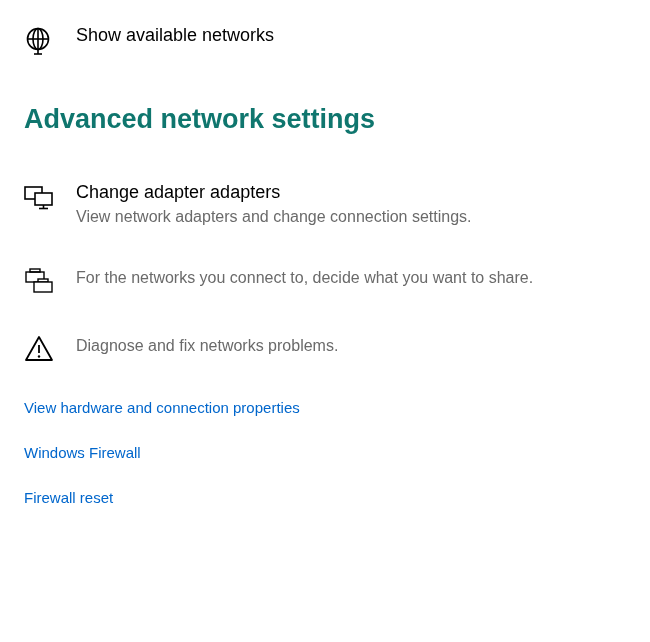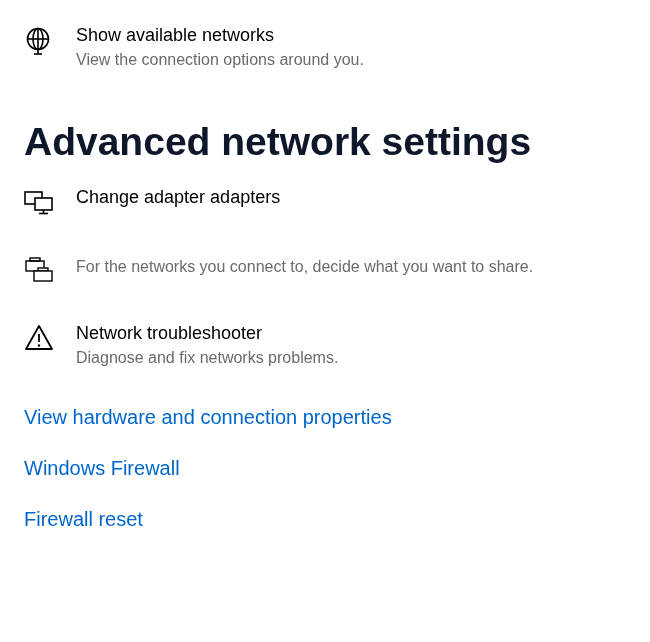--- a/index.html
+++ b/index.html
@@ -43,29 +43,29 @@
       line-height: 1.3;
     }
     .option-subtitle {
       font-size: 16px;
       color: #6a6a6a;
       font-weight: 400;
       line-height: 1.4;
       margin-top: 2px;
     }
     .section-heading {
-      font-size: 39px;
+      font-size: 27px;
       font-weight: 600;
-      color: #0f172a;
+      color: #0f766e;
       margin-top: 28px;
-      margin-bottom: 22px;
+      margin-bottom: 46px;
     }
     .link-item {
       display: block;
-      font-size: 20px;
+      font-size: 15px;
       color: #0066cc;
       text-decoration: none;
       margin-bottom: 28px;
       cursor: pointer;
     }
     svg {
       display: block;
     }
   </style>
 </head>
@@ -77,37 +77,37 @@
       <circle cx="14" cy="13" r="10.5" fill="none" stroke="#000" stroke-width="1.6"></circle>
       <ellipse cx="14" cy="13" rx="5" ry="10.5" fill="none" stroke="#000" stroke-width="1.6"></ellipse>
       <line x1="3.5" y1="13" x2="24.5" y2="13" stroke="#000" stroke-width="1.6"></line>
       <line x1="14" y1="2.5" x2="14" y2="23.5" stroke="#000" stroke-width="1.6"></line>
       <line x1="14" y1="23" x2="14" y2="28" stroke="#000" stroke-width="1.6"></line>
       <line x1="10" y1="28" x2="18" y2="28" stroke="#000" stroke-width="1.6"></line>
     </svg>
   </div>
   <div class="text-col">
     <div class="option-title">Show available networks</div>
-    <div class="option-subtitle">View the connection options around you.</div>
   </div>
 </div>
 
 <h2 class="section-heading">Advanced network settings</h2>
 
 <div class="option-row">
   <div class="icon-col">
     <svg width="30" height="30" viewBox="0 0 30 30">
       <rect x="1" y="4" width="17" height="12" fill="none" stroke="#000" stroke-width="1.6"></rect>
       <rect x="11" y="10" width="17" height="12" fill="#fff" stroke="#000" stroke-width="1.6"></rect>
       <line x1="19.5" y1="22" x2="19.5" y2="25" stroke="#000" stroke-width="1.6"></line>
       <line x1="15" y1="25.5" x2="24" y2="25.5" stroke="#000" stroke-width="1.6"></line>
     </svg>
   </div>
   <div class="text-col">
     <div class="option-title">Change adapter adapters</div>
+    <div class="option-subtitle">View network adapters and change connection settings.</div>
   </div>
 </div>
 
 <div class="option-row">
   <div class="icon-col">
     <svg width="30" height="30" viewBox="0 0 30 30">
       <rect x="6" y="2" width="10" height="3" fill="none" stroke="#000" stroke-width="1.4"></rect>
       <rect x="2" y="5" width="18" height="10" fill="none" stroke="#000" stroke-width="1.4"></rect>
       <rect x="14" y="12" width="10" height="3" fill="#fff" stroke="#000" stroke-width="1.4"></rect>
       <rect x="10" y="15" width="18" height="10" fill="#fff" stroke="#000" stroke-width="1.4"></rect>
@@ -120,20 +120,19 @@
 
 <div class="option-row">
   <div class="icon-col">
     <svg width="30" height="28" viewBox="0 0 30 28">
       <path d="M 15 2 L 28 25 L 2 25 Z" fill="none" stroke="#000" stroke-width="1.8" stroke-linejoin="round"></path>
       <line x1="15" y1="10" x2="15" y2="18" stroke="#000" stroke-width="1.8"></line>
       <circle cx="15" cy="21.5" r="1.2" fill="#000"></circle>
     </svg>
   </div>
   <div class="text-col">
-    <div class="option-title">Network troubleshooter</div>
     <div class="option-subtitle">Diagnose and fix networks problems.</div>
   </div>
 </div>
 
 <a class="link-item">View hardware and connection properties</a>
 <a class="link-item">Windows Firewall</a>
 <a class="link-item">Firewall reset</a>
 
 </body></html>

